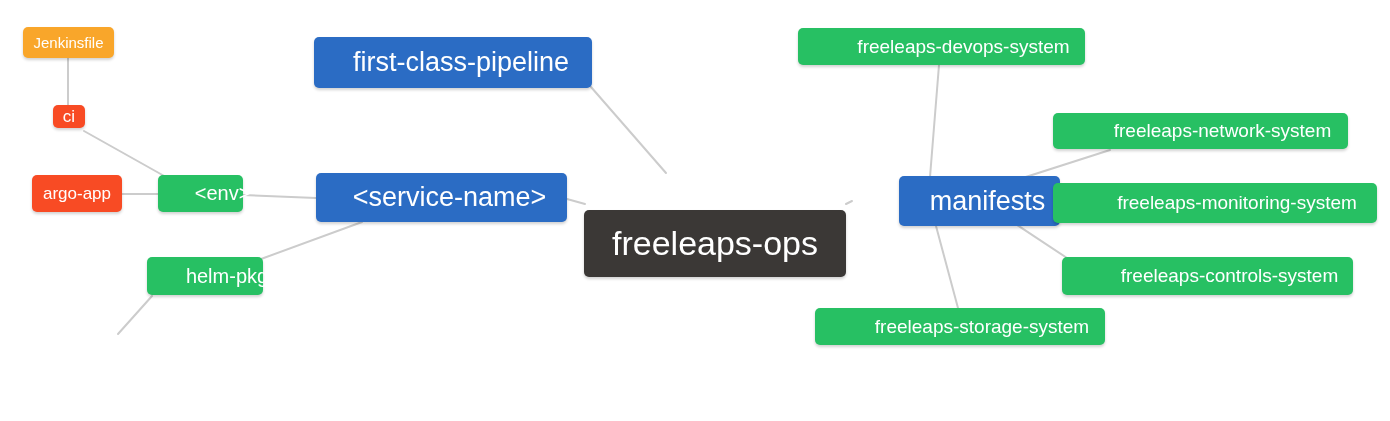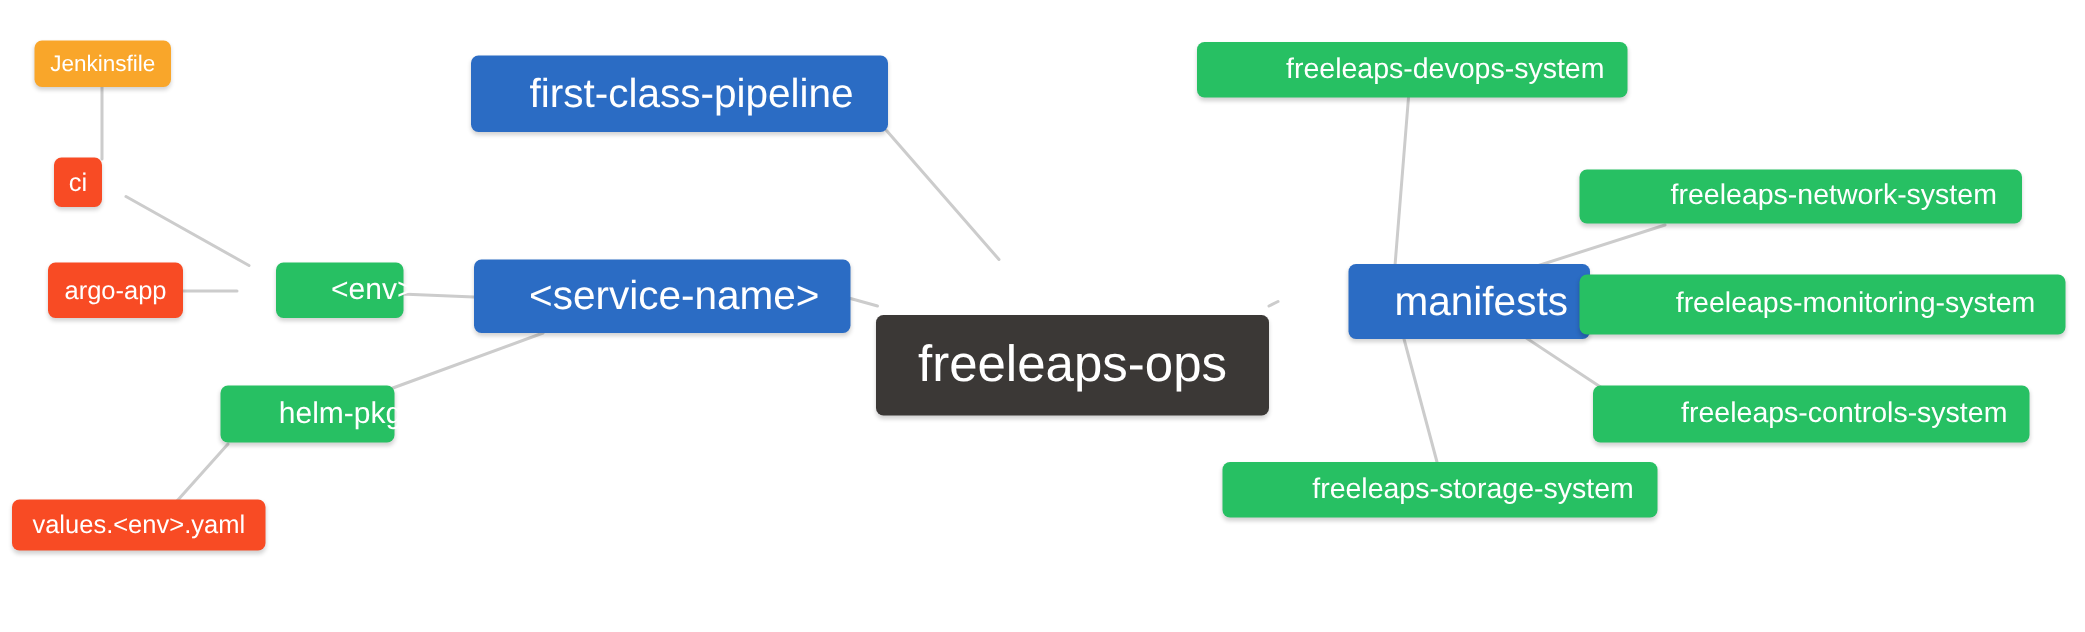--- a/index.html
+++ b/index.html
@@ -44,29 +44,28 @@
     <line x1="846" y1="204" x2="852" y2="201"></line>
     <line x1="930" y1="177" x2="939" y2="65"></line>
     <line x1="1010" y1="182" x2="1110" y2="150"></line>
     <line x1="1012" y1="202" x2="1053" y2="203"></line>
     <line x1="1011" y1="221" x2="1067" y2="258"></line>
     <line x1="936" y1="226" x2="958" y2="308"></line>
   </svg>
 
   <div class="node n-orange sz-xs" style="left:23px;top:27px;width:91px;height:31px;">Jenkinsfile</div>
 
-  <div class="node n-red sz-s" style="left:36px;top:105px;width:32px;height:33px;">ci</div>
+  <div class="node n-red sz-s" style="left:53px;top:105px;width:32px;height:23px;">ci</div>
 
   <div class="node n-red sz-s" style="left:32px;top:175px;width:90px;height:37px;">argo-app</div>
 
-  <div class="node n-green sz-m" style="left:158px;top:175px;width:85px;height:37px;margin-left:26px;">&lt;env&gt;</div>
+  <div class="node n-green sz-m" style="left:158px;top:175px;width:85px;height:37px;">&lt;env&gt;</div>
 
   <div class="node n-green sz-m" style="left:147px;top:257px;width:116px;height:38px;">helm-pkg</div>
 
-  <div class="node n-red sz-s" style="left:8px;top:333px;width:169px;height:34px;">values.&lt;env&gt;.yaml</div>
 
   <div class="node n-blue sz-l" style="left:316px;top:173px;width:251px;height:49px;">&lt;service-name&gt;</div>
 
   <div class="node n-blue sz-l" style="left:314px;top:37px;width:278px;height:51px;">first-class-pipeline</div>
 
   <div class="node n-dark sz-xl" style="left:584px;top:172px;width:262px;height:67px;">freeleaps-ops</div>
 
   <div class="node n-blue sz-l" style="left:851px;top:176px;width:161px;height:50px;margin-left:48px;">manifests</div>
 
   <div class="node n-green sz-g" style="left:798px;top:28px;width:287px;height:37px;">freeleaps-devops-system</div>

